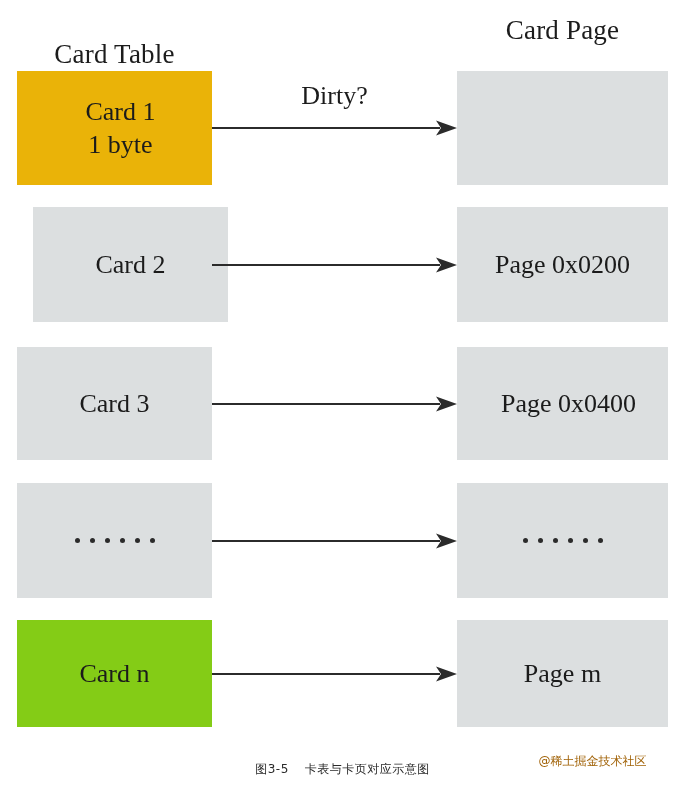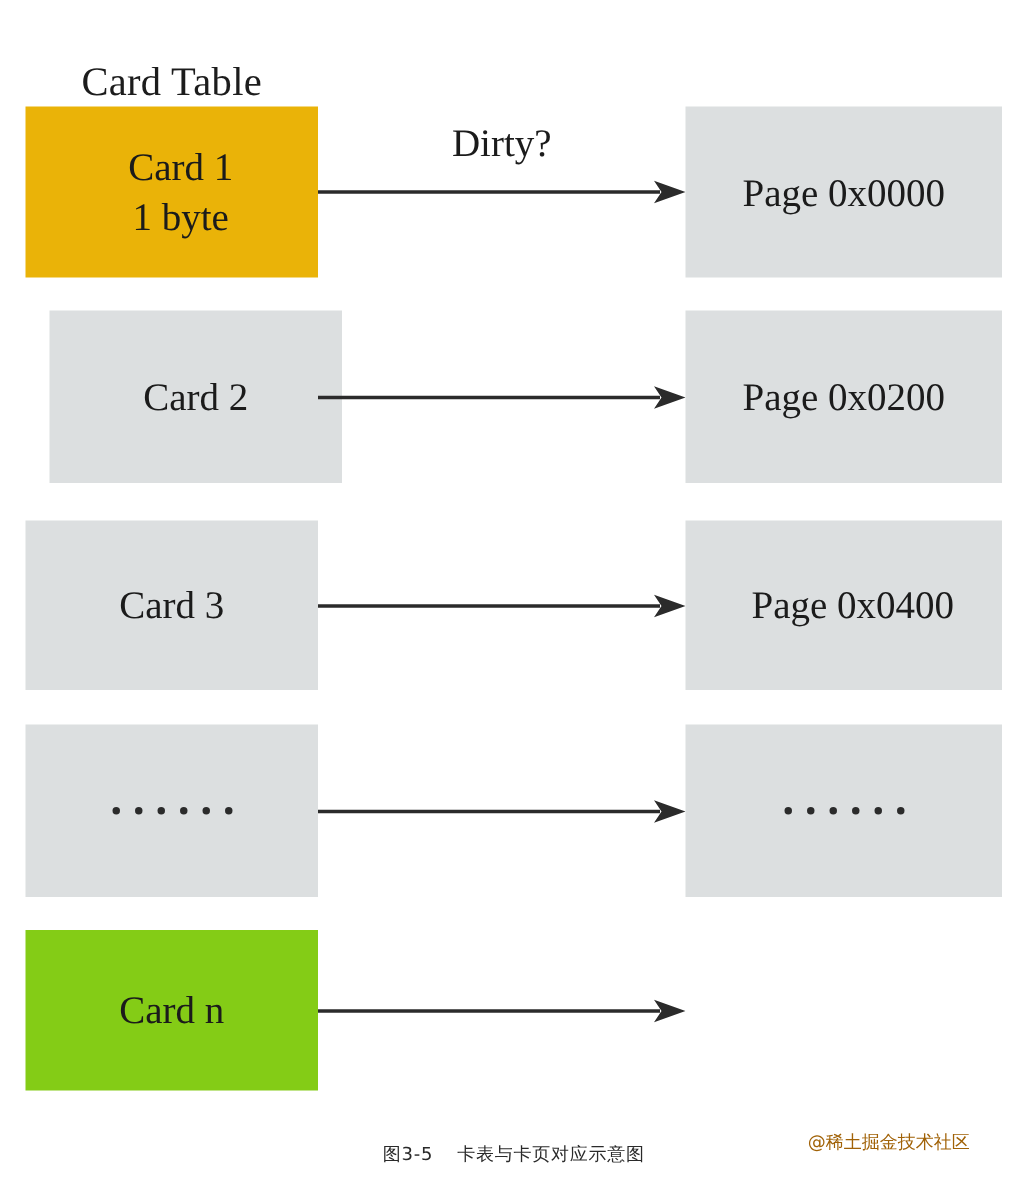--- a/index.html
+++ b/index.html
@@ -124,29 +124,29 @@
     color: #a16207;
     white-space: nowrap;
   }
 </style>
 </head>
 <body>
 
 <div id="figure">
 
   <div class="col-heading left">Card Table</div>
+  <div class="col-heading right">Card Page</div>
 
   <div id="rows-host">
       <div class="row" style="top: 71px; height: 114px;">
         <div class="cell left" style="background: #eab308; padding-left: 12px;">
           <div class="cell-line">Card 1</div>
           <div class="cell-line">1 byte</div>
         </div>
         <div class="cell right" style="background: rgb(220, 223, 224);">
-          <div class="cell-line">Page 0x0000</div>
         </div>
         <div class="arrow" style="top: 50%;">
           <svg width="245" height="18" viewBox="0 0 245 18">
             <line x1="0" y1="9" x2="228" y2="9" stroke="#2b2b2b" stroke-width="2.2"></line>
             <polygon points="224,1.5 245,9 224,16.5 229,9" fill="#2b2b2b"></polygon>
           </svg>
         </div>
       </div>
       <div class="row" style="top: 207px; height: 115px;">
         <div class="cell left" style="background: rgb(220, 223, 224); margin-left: 16px;">
@@ -201,20 +201,23 @@
           <svg width="245" height="18" viewBox="0 0 245 18">
             <line x1="0" y1="9" x2="228" y2="9" stroke="#2b2b2b" stroke-width="2.2"></line>
             <polygon points="224,1.5 245,9 224,16.5 229,9" fill="#2b2b2b"></polygon>
           </svg>
         </div>
       </div>
       <div class="row" style="top: 620px; height: 107px;">
         <div class="cell left" style="background: #84cc16;">
           <div class="cell-line">Card n</div>
         </div>
+        <div class="cell right" style="background: rgb(220, 223, 224);">
+          <div class="cell-line">Page m</div>
+        </div>
         <div class="arrow" style="top: 50%;">
           <svg width="245" height="18" viewBox="0 0 245 18">
             <line x1="0" y1="9" x2="228" y2="9" stroke="#2b2b2b" stroke-width="2.2"></line>
             <polygon points="224,1.5 245,9 224,16.5 229,9" fill="#2b2b2b"></polygon>
           </svg>
         </div>
       </div>
     </div>
 
   <div id="caption">

